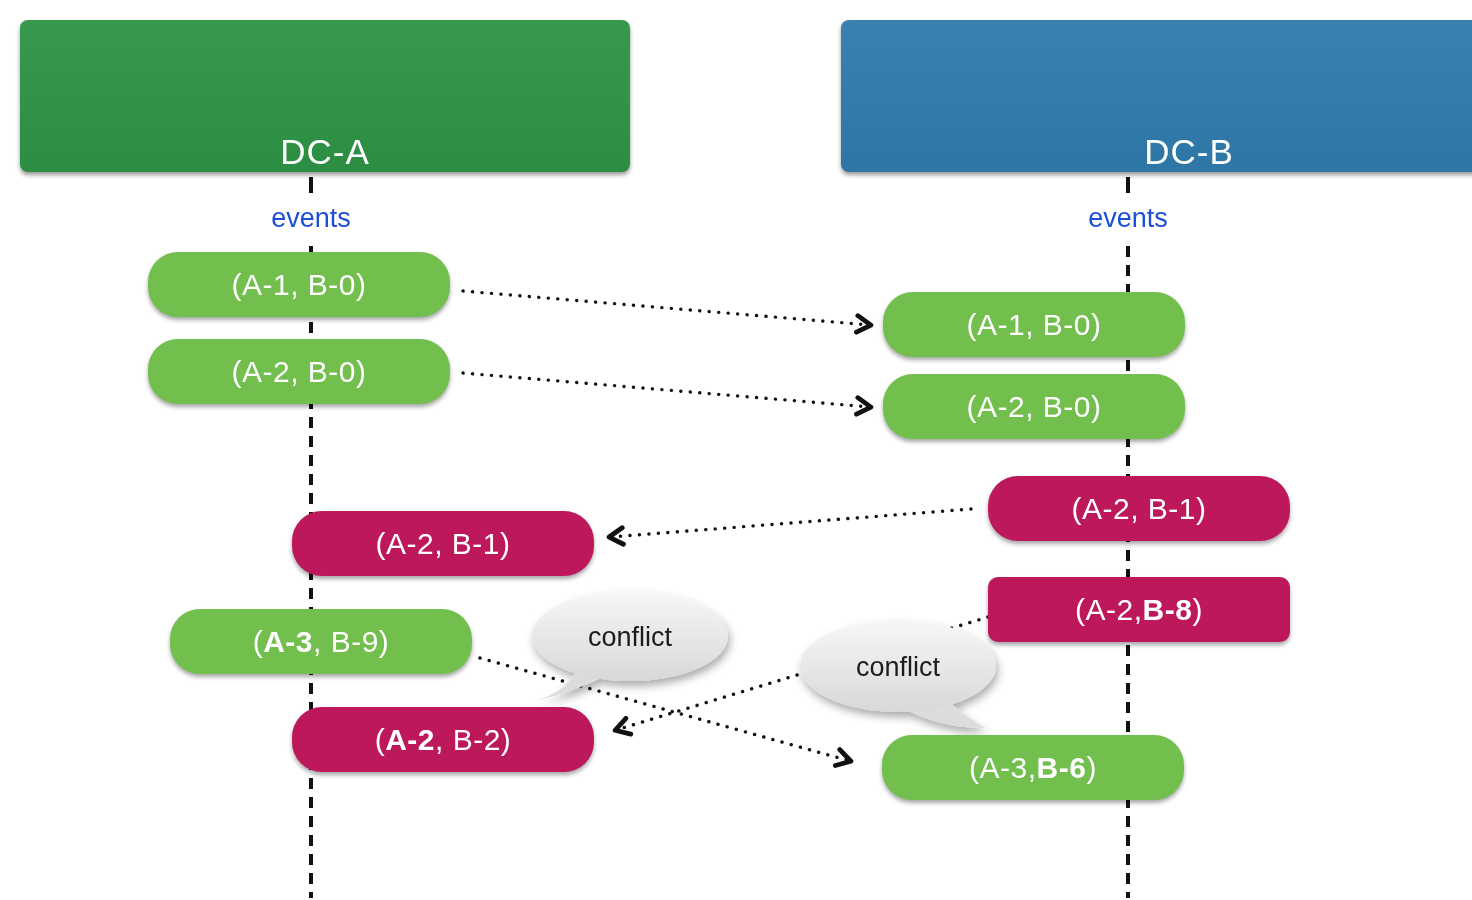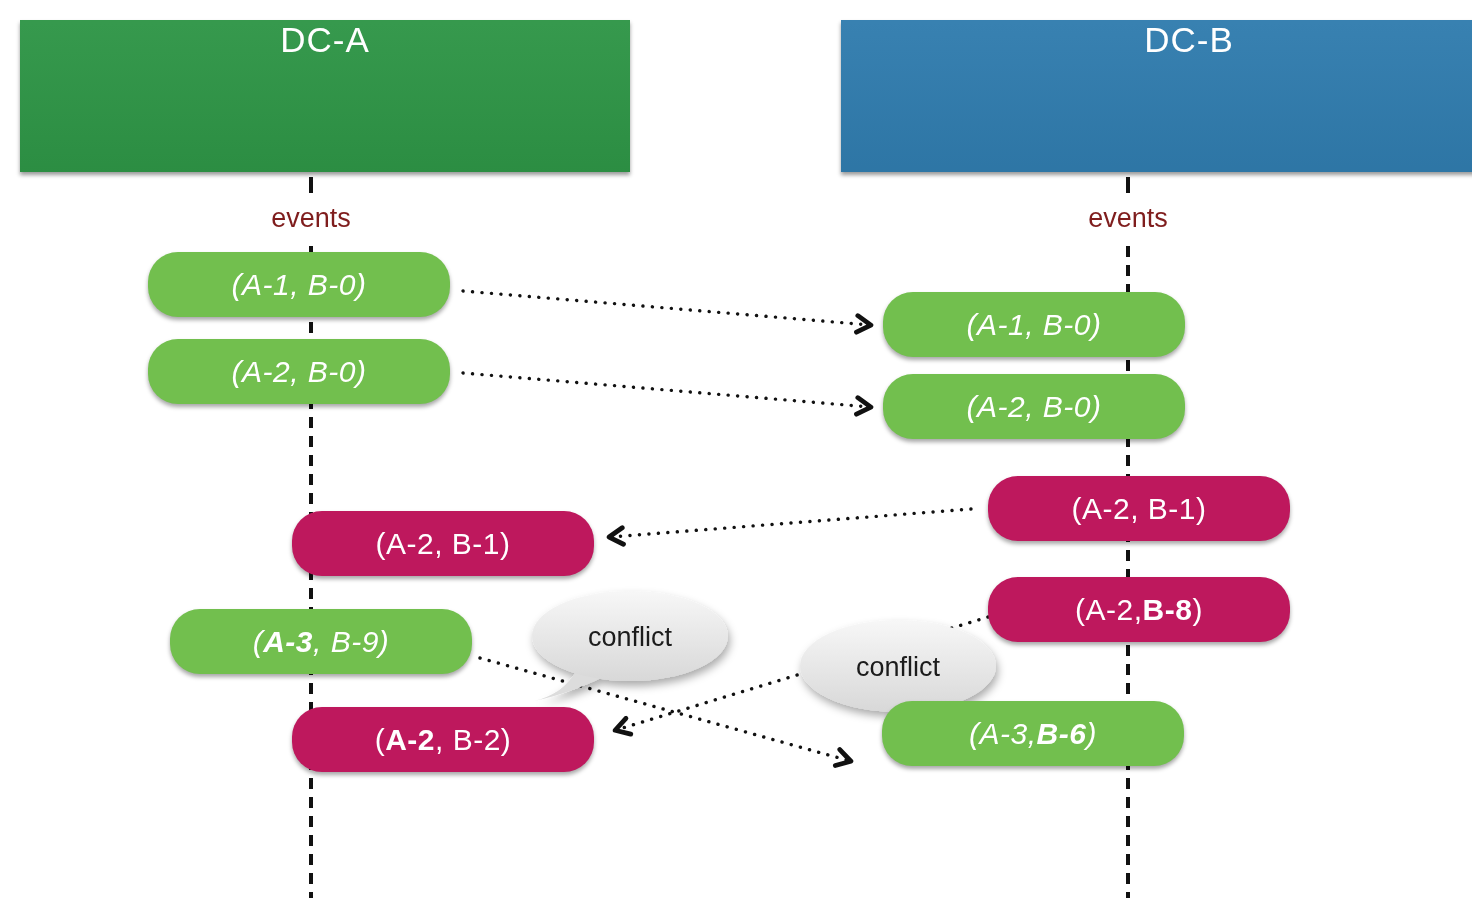--- a/index.html
+++ b/index.html
@@ -1,54 +1,54 @@
 <!DOCTYPE html>
 <html><head>
 <meta charset="utf-8">
 <style>
   html,body{margin:0;padding:0;background:#ffffff;}
   body{font-family:"Liberation Sans","DejaVu Sans",sans-serif;}
   #canvas{position:relative;width:1472px;height:900px;background:#ffffff;overflow:hidden;}
 
   
-  .dc-header{position:absolute;display:flex;align-items:flex-start;justify-content:center;
+  .dc-header{position:absolute;display:flex;align-items:flex-end;justify-content:center;
     color:#ffffff;font-size:35px;font-weight:300;letter-spacing:1px;
-    box-shadow:0 3px 4px rgba(0,0,0,0.40);}
+    box-shadow:0 3px 4px rgba(0,0,0,0.40);border-radius:8px;}
   #hdr-a{left:20px;top:20px;width:610px;height:152px;background:#2e9546;
     background-image:linear-gradient(180deg,rgba(255,255,255,0.04),rgba(0,0,0,0.05));}
   #hdr-b{left:841px;top:20px;width:696px;height:152px;background:#307cae;
     background-image:linear-gradient(180deg,rgba(255,255,255,0.04),rgba(0,0,0,0.05));}
 
   
   .events-label{position:absolute;width:150px;top:203px;text-align:center;
-    font-size:27px;font-weight:400;color:#7f1d1d;z-index:2;}
+    font-size:27px;font-weight:400;color:#1d4ed8;z-index:2;}
   #events-a{left:236px;}
   #events-b{left:1053px;}
 
   
   #layer{position:absolute;left:0;top:0;width:1472px;height:900px;z-index:1;}
 
   
   .pill{position:absolute;width:302px;height:65px;border-radius:30px;z-index:2;
     display:flex;align-items:center;justify-content:center;
     color:#ffffff;font-size:30px;font-weight:400;letter-spacing:0.5px;
     box-shadow:0 3px 4px rgba(0,0,0,0.35);}
   .pill b{font-weight:700;}
-  .green{background:#72bf4e;font-style:italic;}
+  .green{background:#72bf4e;}
   .blue{background:#be185d;}
   #pill-a1{left:148px;top:252px;}
   #pill-a2{left:148px;top:339px;}
   #pill-a3{left:292px;top:511px;}
   #pill-a4{left:170px;top:609px;}
   #pill-a5{left:292px;top:707px;}
   #pill-b1{left:883px;top:292px;}
   #pill-b2{left:883px;top:374px;}
   #pill-b3{left:988px;top:476px;}
-  #pill-b4{left:988px;top:577px;}
-  #pill-b5{left:882px;top:701px;}
+  #pill-b4{left:988px;top:577px;border-radius:10px;}
+  #pill-b5{left:882px;top:735px;}
 
   .bubble-text{font-size:27px;font-weight:400;fill:#1c1c1c;}
 </style>
 </head>
 <body>
 
 <div id="canvas">
 
   <svg id="layer" viewBox="0 0 1472 900" xmlns="http://www.w3.org/2000/svg">
     <defs>

